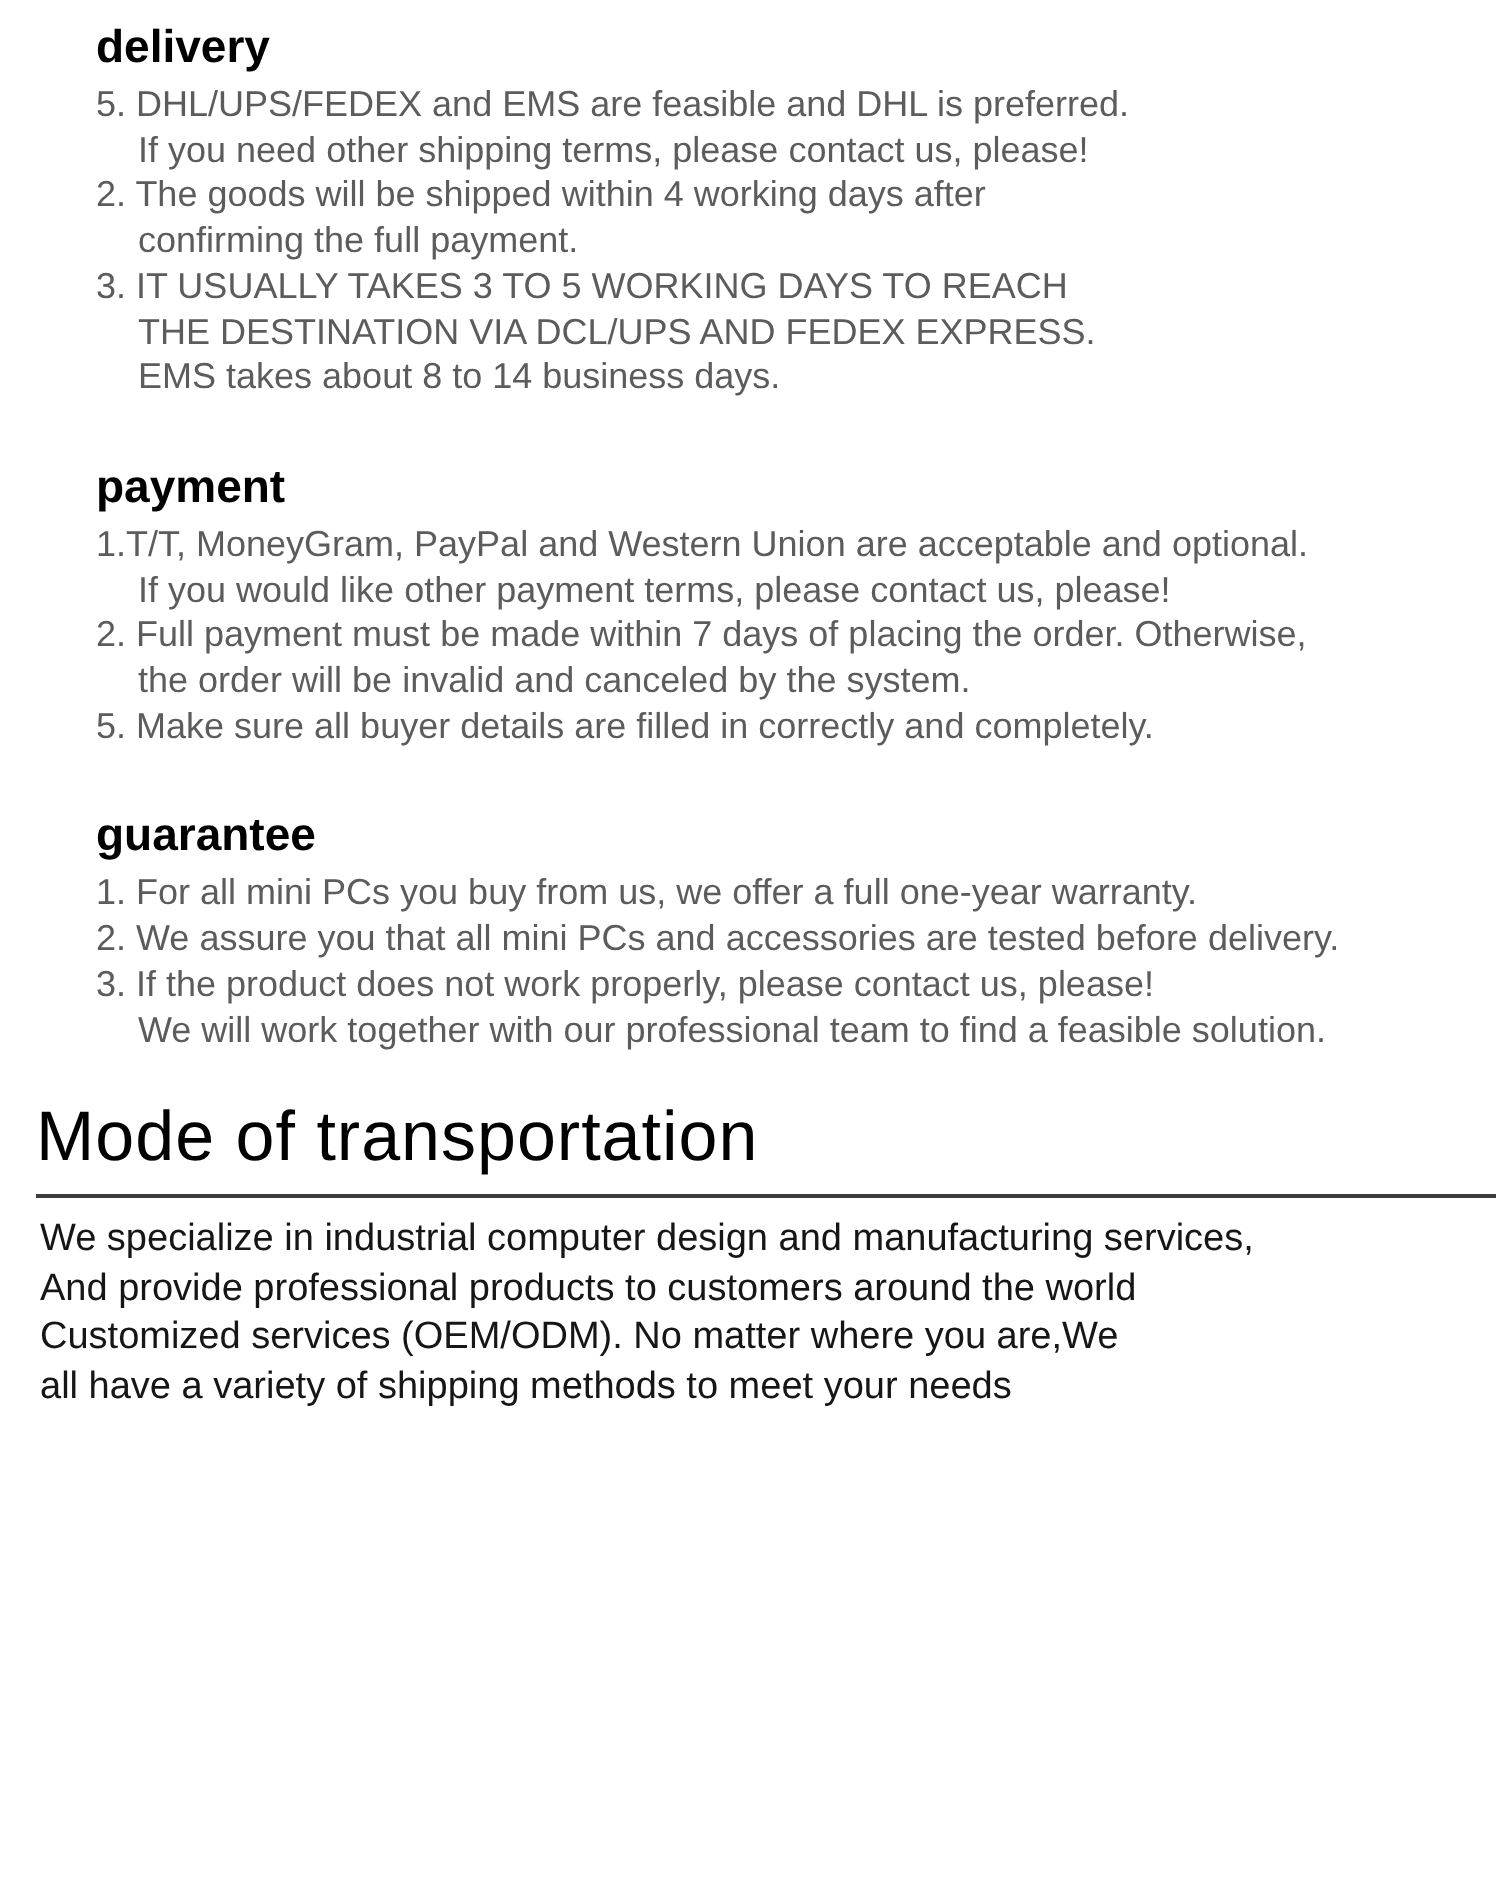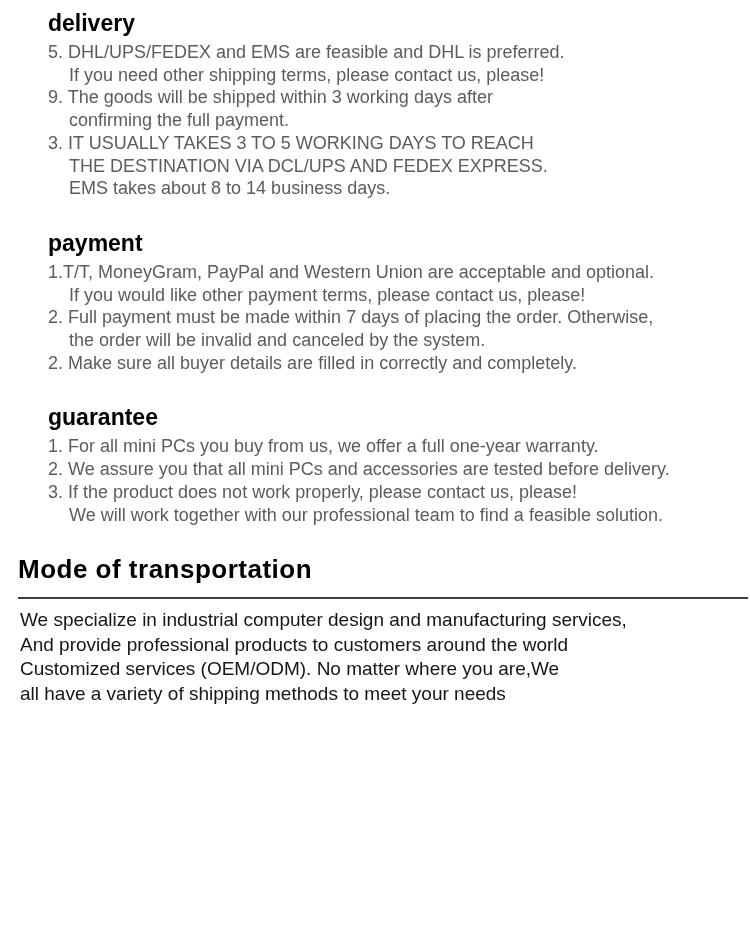--- a/index.html
+++ b/index.html
@@ -25,22 +25,22 @@
   .section-item {
     font-size: 18px;
     line-height: 22.7px;
     color: #5c5c5c;
     white-space: pre-line;
     padding-left: 21px;
     text-indent: -21px;
   }
   .mode-heading {
     margin: 21px 0 1px 18px;
-    font-size: 26px;
-    font-weight: bold;
+    font-size: 35px;
+    font-weight: normal;
     letter-spacing: 0.5px;
     color: #000000;
     line-height: 44px;
   }
   .mode-rule {
     margin: 6px 0 0 18px;
     width: 730px;
     border: none;
     border-top: 2px solid #3d3d3d;
   }
@@ -78,34 +78,34 @@
 <body>
 
 <div class="page">
 
   <div class="sections">
 
     <div class="section">
       <div class="section-title">delivery</div>
       <div class="section-item">5. DHL/UPS/FEDEX and EMS are feasible and DHL is preferred.
 If you need other shipping terms, please contact us, please!</div>
-      <div class="section-item">9. The goods will be shipped within 3 working days after
+      <div class="section-item">2. The goods will be shipped within 4 working days after
 confirming the full payment.</div>
       <div class="section-item">3. IT USUALLY TAKES 3 TO 5 WORKING DAYS TO REACH
 THE DESTINATION VIA DCL/UPS AND FEDEX EXPRESS.
 EMS takes about 8 to 14 business days.</div>
     </div>
 
     <div class="section">
       <div class="section-title">payment</div>
       <div class="section-item">1.T/T, MoneyGram, PayPal and Western Union are acceptable and optional.
 If you would like other payment terms, please contact us, please!</div>
       <div class="section-item">2. Full payment must be made within 7 days of placing the order. Otherwise,
 the order will be invalid and canceled by the system.</div>
-      <div class="section-item">2. Make sure all buyer details are filled in correctly and completely.</div>
+      <div class="section-item">5. Make sure all buyer details are filled in correctly and completely.</div>
     </div>
 
     <div class="section">
       <div class="section-title">guarantee</div>
       <div class="section-item">1. For all mini PCs you buy from us, we offer a full one-year warranty.</div>
       <div class="section-item">2. We assure you that all mini PCs and accessories are tested before delivery.</div>
       <div class="section-item">3. If the product does not work properly, please contact us, please!
 We will work together with our professional team to find a feasible solution.</div>
     </div>
 

